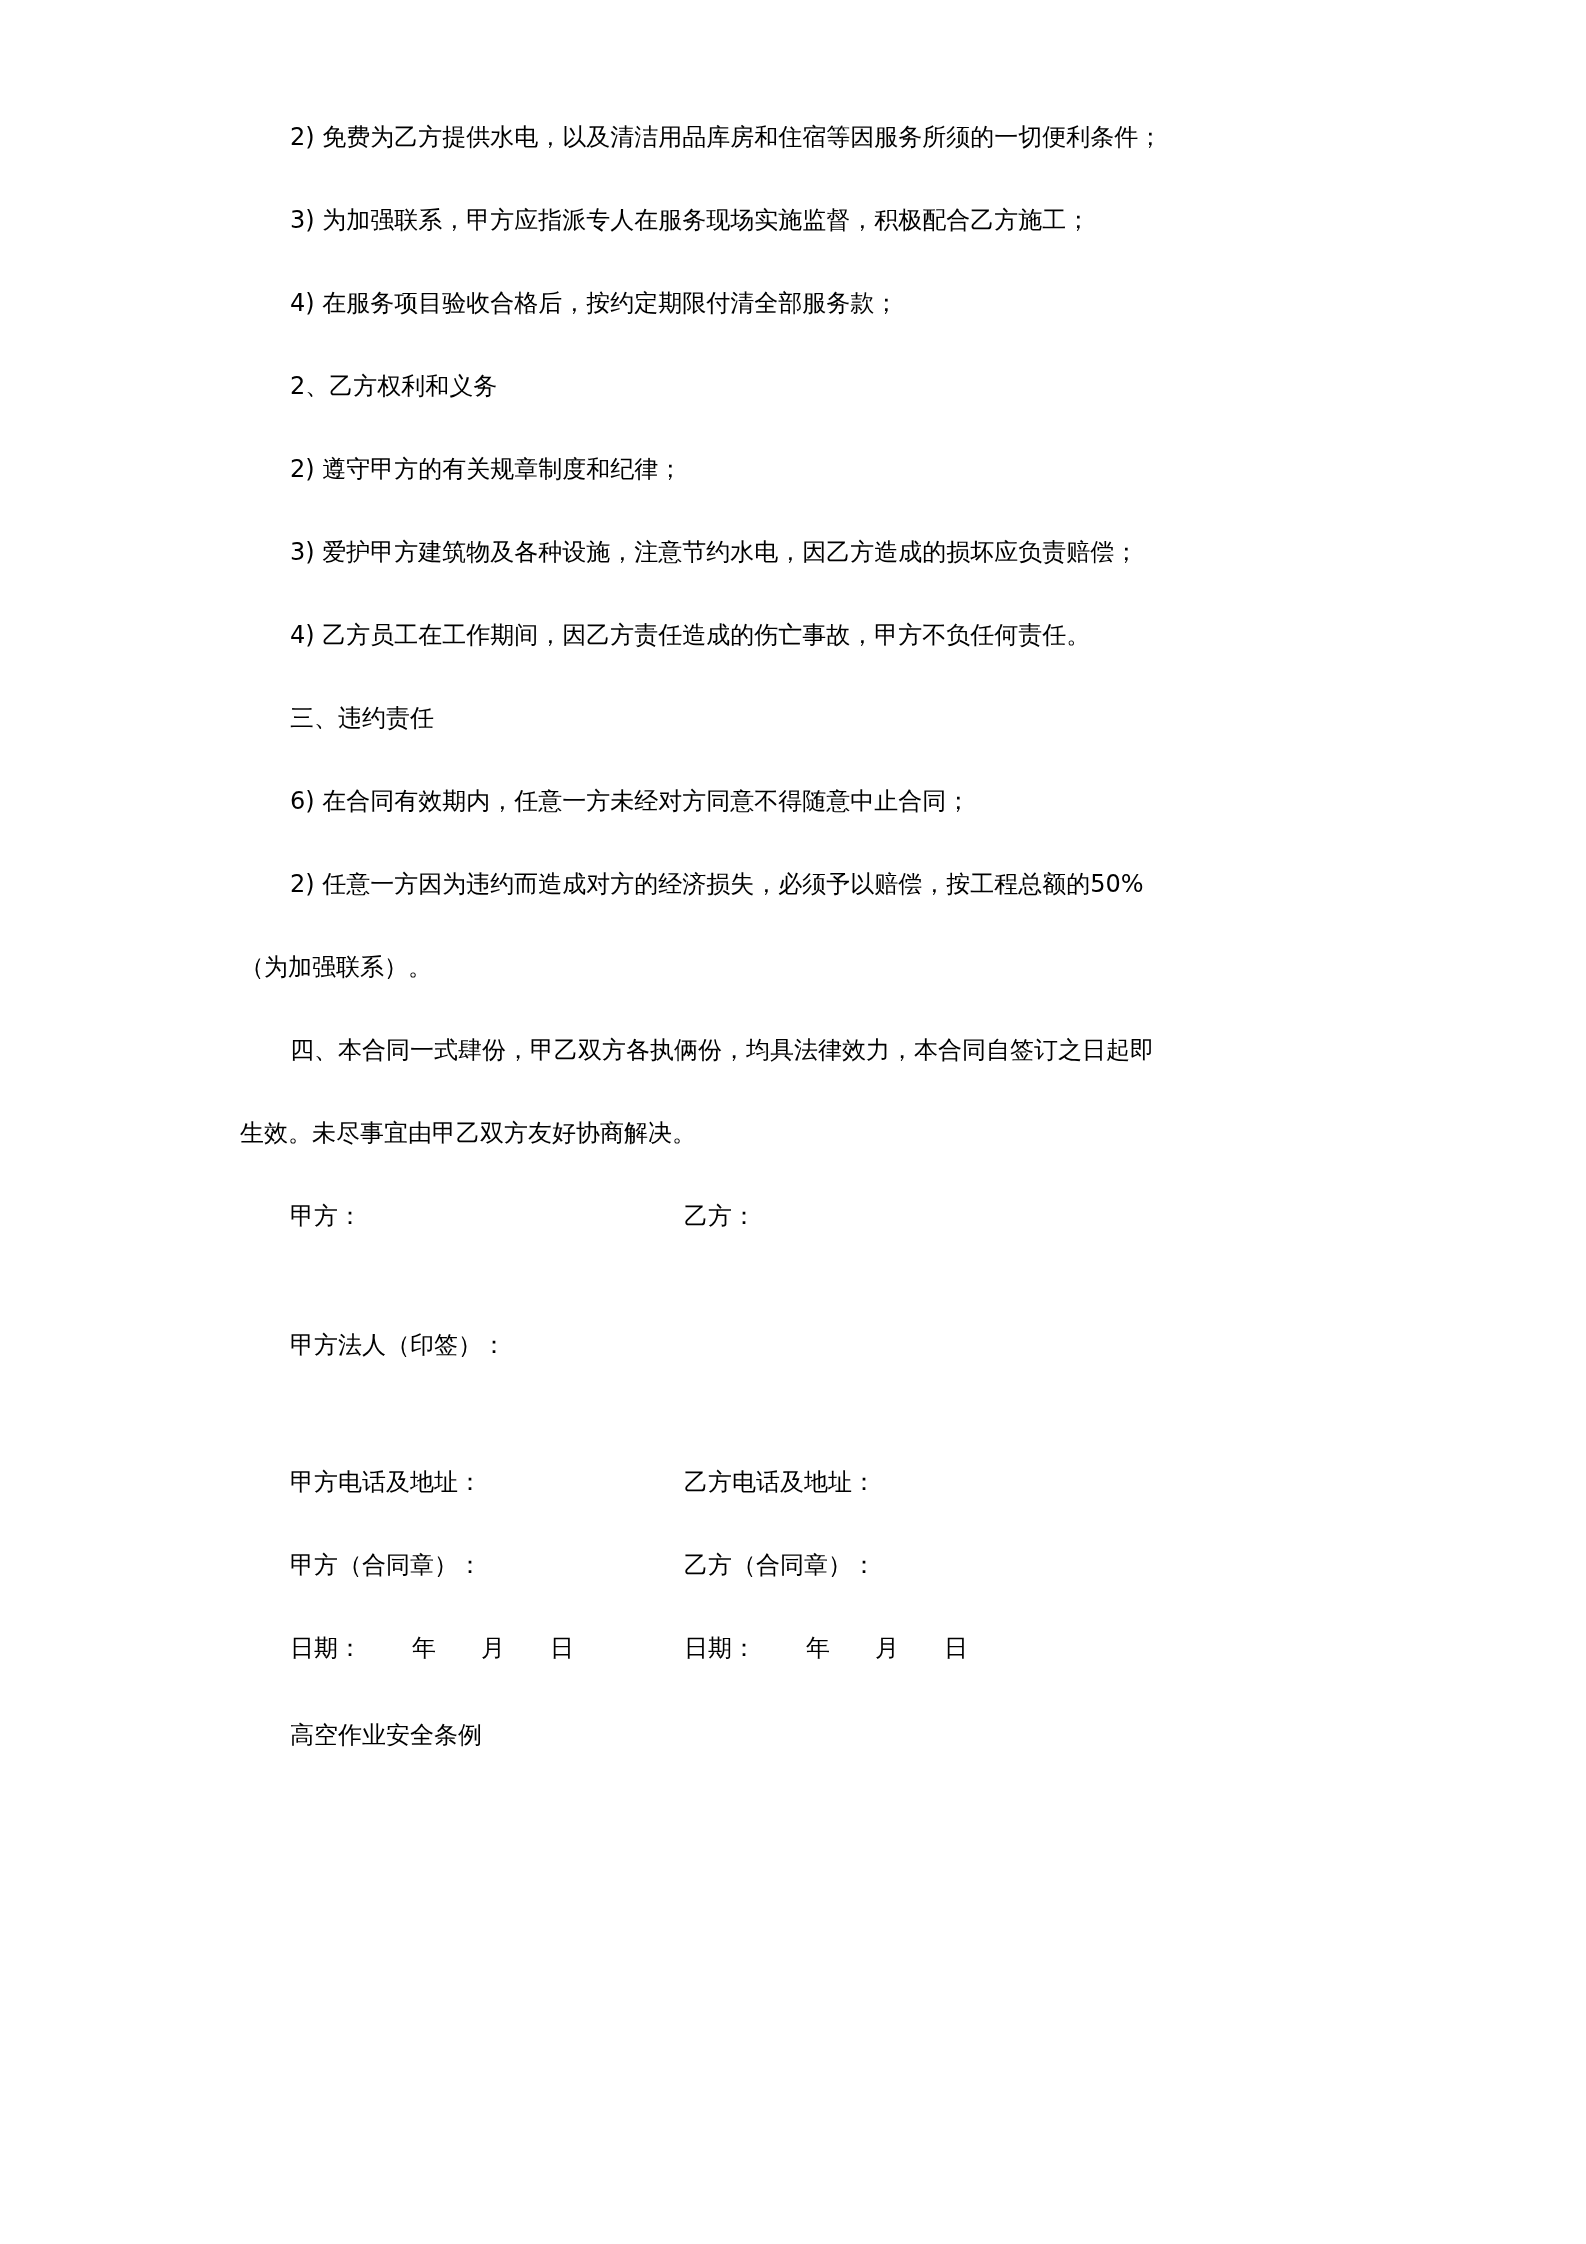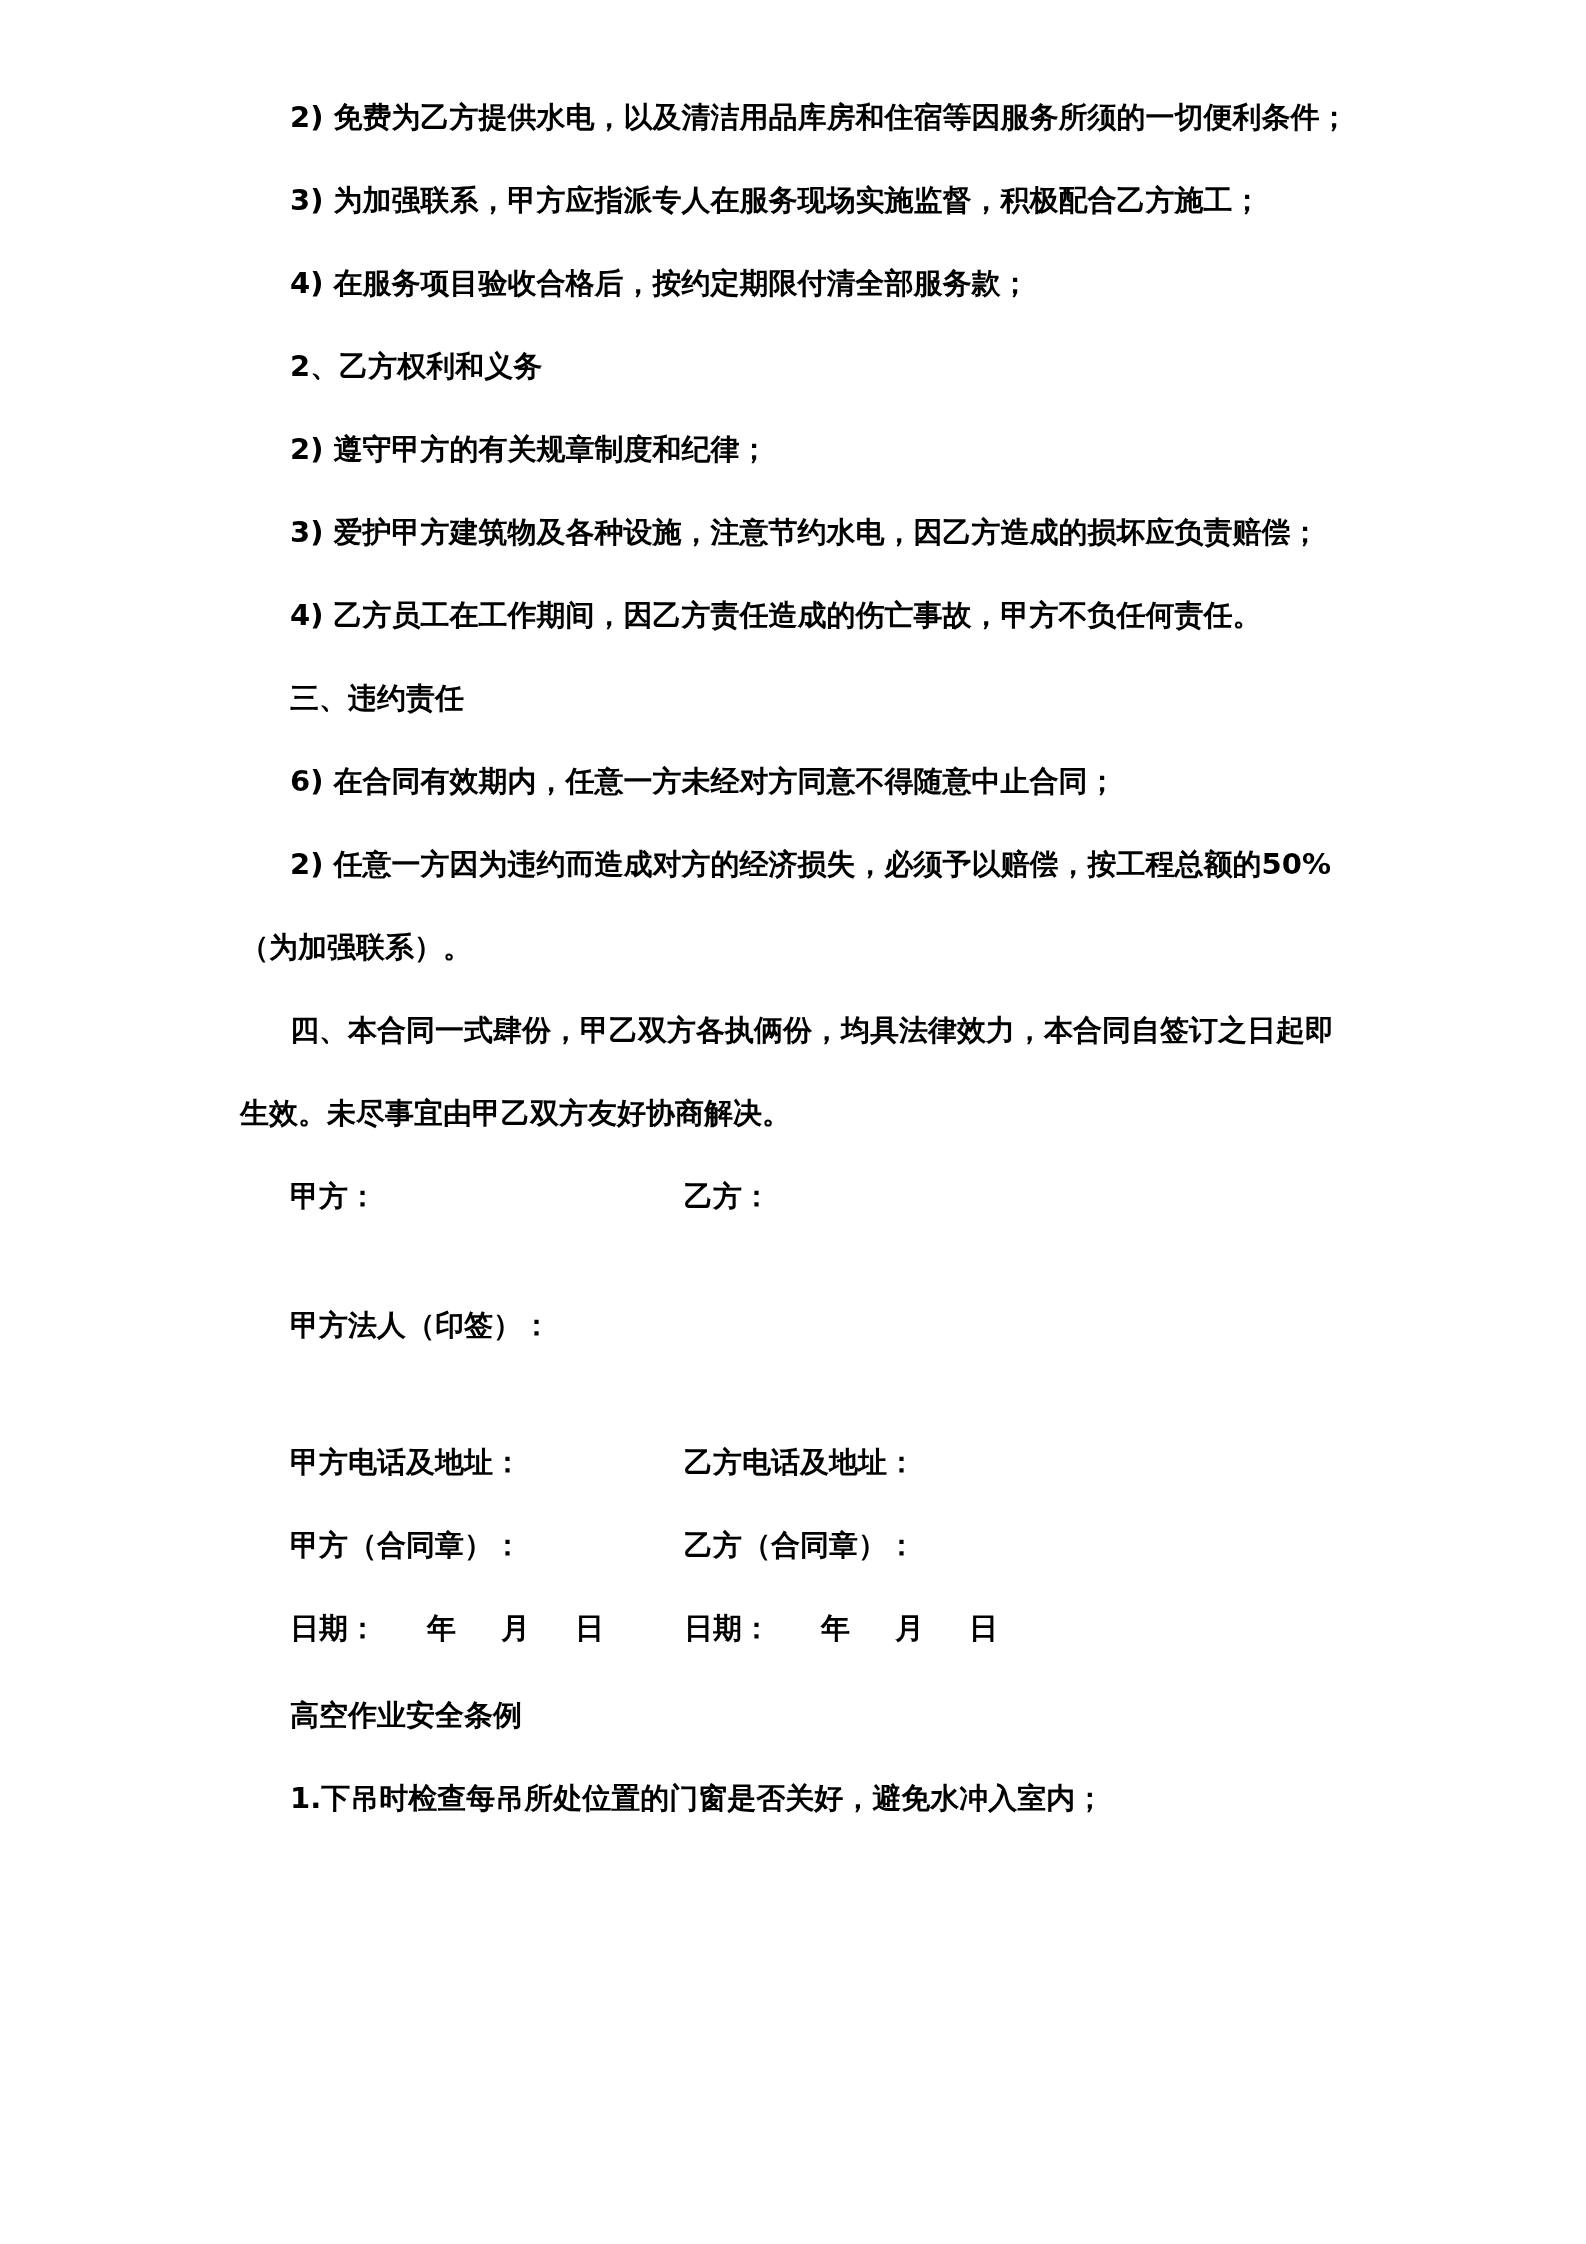--- a/index.html
+++ b/index.html
@@ -8,23 +8,23 @@
     background: #ffffff;
   }
   body {
     width: 1586px;
     height: 2244px;
     overflow: hidden;
     font-family: "DejaVu Sans", sans-serif;
     color: #000000;
   }
   .doc {
-    padding-top: 76px;
-    font-size: 29px;
-    font-weight: 700;
+    padding-top: 96px;
+    font-size: 24px;
+    font-weight: 400;
     line-height: 83px;
   }
   .line {
     height: 83px;
     white-space: nowrap;
     padding-left: 240px;   
   }
   .indent {
     padding-left: 290px;   
   }
@@ -88,15 +88,14 @@
   </div>
 
   <div class="line indent row">
     <span>日期：</span><span class="date-year">年</span><span class="date-month">月</span><span class="date-day">日</span>
     <span class="col-b"><span>日期：</span><span class="date-year">年</span><span class="date-month">月</span><span class="date-day">日</span></span>
   </div>
 
   <div class="spacer-c"></div>
 
   <div class="line indent">高空作业安全条例</div>
-  <div class="line indent">1.下吊时检查每吊所处位置的门窗是否关好，避免水冲入室内；</div>
 
 </div>
 
 </body></html>

